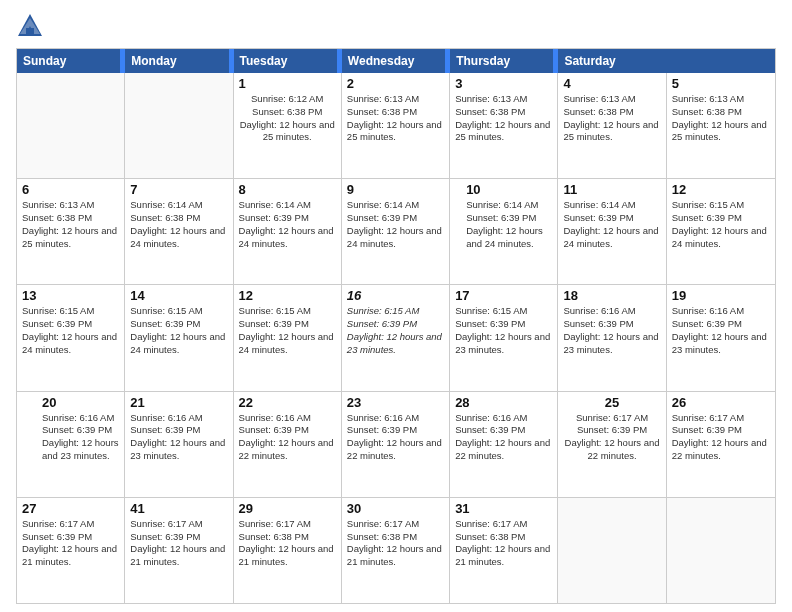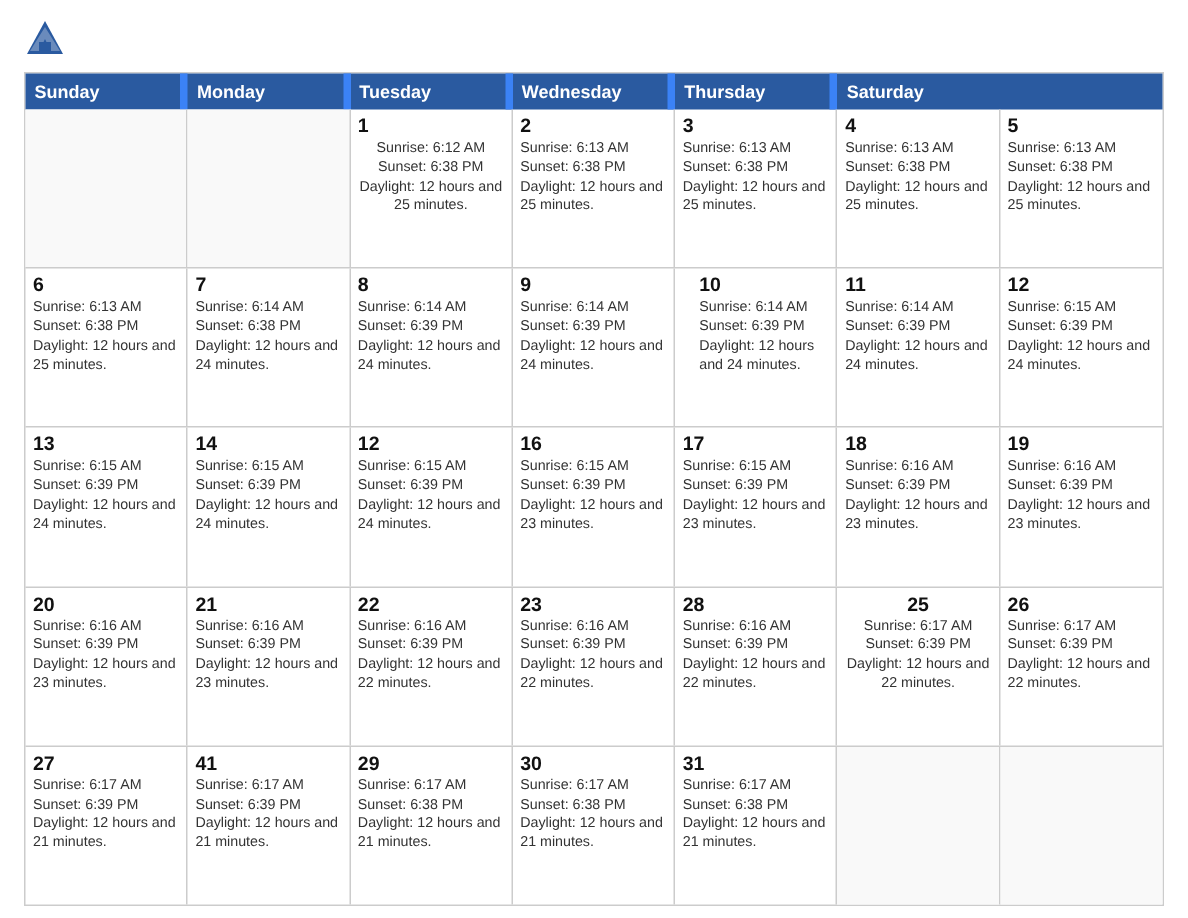--- a/index.html
+++ b/index.html
@@ -231,21 +231,21 @@
             <div class="cell-info" style="white-space: pre-line;">Sunrise: 6:15 AM
 Sunset: 6:39 PM
 Daylight: 12 hours and 24 minutes.</div>
           </div>
           <div class="cal-cell" style="border-right: 1px solid rgb(204, 204, 204);">
             <span class="day-num">12</span>
             <div class="cell-info" style="white-space: pre-line;">Sunrise: 6:15 AM
 Sunset: 6:39 PM
 Daylight: 12 hours and 24 minutes.</div>
           </div>
-          <div class="cal-cell" style="border-right: 1px solid rgb(204, 204, 204);">
+          <div class="cal-cell" style="border-right: 1px solid rgb(204, 204, 204); font-style: italic;">
             <span class="day-num">16</span>
             <div class="cell-info" style="white-space: pre-line;">Sunrise: 6:15 AM
 Sunset: 6:39 PM
 Daylight: 12 hours and 23 minutes.</div>
           </div>
           <div class="cal-cell" style="border-right: 1px solid rgb(204, 204, 204);">
             <span class="day-num">17</span>
             <div class="cell-info" style="white-space: pre-line;">Sunrise: 6:15 AM
 Sunset: 6:39 PM
 Daylight: 12 hours and 23 minutes.</div>
@@ -257,21 +257,21 @@
 Daylight: 12 hours and 23 minutes.</div>
           </div>
           <div class="cal-cell" style="border-right: none;">
             <span class="day-num">19</span>
             <div class="cell-info" style="white-space: pre-line;">Sunrise: 6:16 AM
 Sunset: 6:39 PM
 Daylight: 12 hours and 23 minutes.</div>
           </div>
         </div>
         <div class="cal-week" style="flex: 1 1 0%; border-bottom: 1px solid rgb(204, 204, 204);">
-          <div class="cal-cell" style="border-right: 1px solid rgb(204, 204, 204);">
+          <div class="cal-cell" style="border-right: 1px solid rgb(204, 204, 204); margin-left: 20px;">
             <span class="day-num">20</span>
             <div class="cell-info" style="white-space: pre-line;">Sunrise: 6:16 AM
 Sunset: 6:39 PM
 Daylight: 12 hours and 23 minutes.</div>
           </div>
           <div class="cal-cell" style="border-right: 1px solid rgb(204, 204, 204);">
             <span class="day-num">21</span>
             <div class="cell-info" style="white-space: pre-line;">Sunrise: 6:16 AM
 Sunset: 6:39 PM
 Daylight: 12 hours and 23 minutes.</div>

